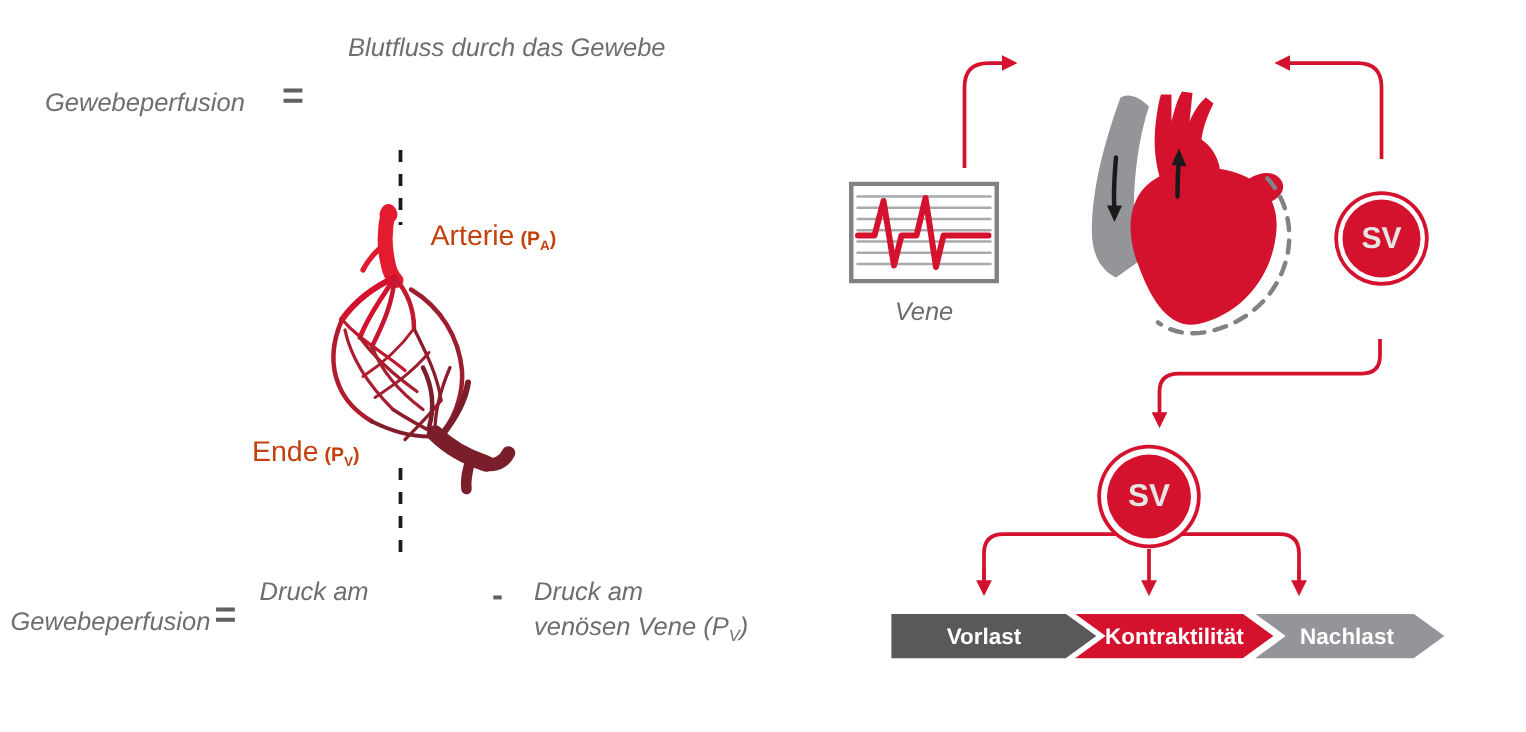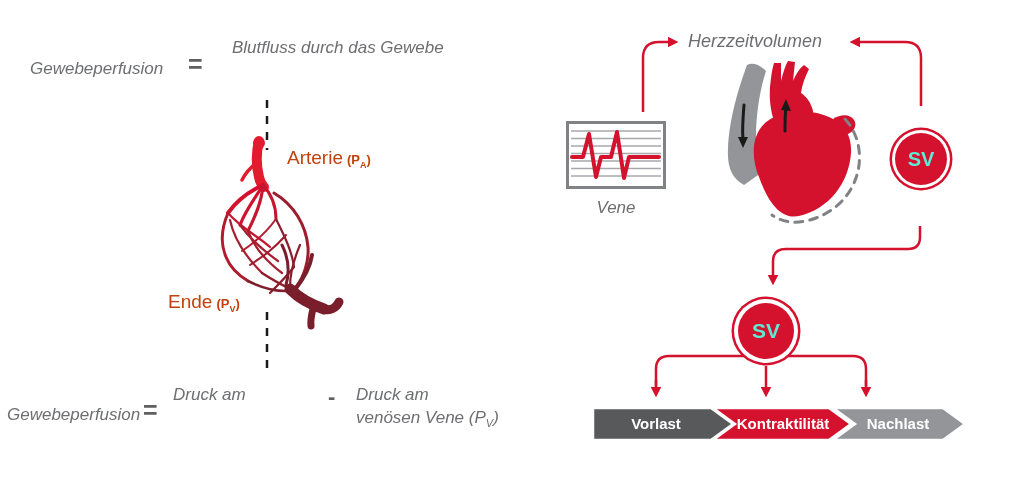--- a/index.html
+++ b/index.html
@@ -9,36 +9,36 @@
   }
   .abs{position:absolute;}
   .gtext{color:#6d6e71;font-style:italic;font-size:17px;line-height:23px;}
   .eqsign{color:#5f6062;font-weight:800;font-size:25px;font-style:normal;}
   .minussign{color:#5f6062;font-weight:800;font-size:22px;font-style:normal;}
   .vessel-label{color:#c2410c;font-size:19px;font-style:normal;white-space:nowrap;}
   .vessel-label .ppar{font-size:13px;font-weight:700;margin-left:4px;}
   .vessel-label sub{font-size:9px;font-weight:700;}
   .formula sub{font-size:11px;}
   .sv-circle{
-    border-radius:50%;background:#d4122e;color:#5eead4;display:flex;align-items:center;justify-content:center;
+    border-radius:50%;background:#d4122e;color:#e5e5e5;display:flex;align-items:center;justify-content:center;
     font-weight:700;z-index:5;
     box-shadow:0 0 0 3px #ffffff,0 0 0 5.5px #d4122e;
   }
   .centered{text-align:center;}
   svg{display:block;}
   .chevlabel{font-family:"Liberation Sans",sans-serif;font-weight:700;font-size:15px;fill:#ffffff;}
 </style>
 </head>
 <body>
 
 <div id="canvas">
 
   <div class="abs gtext" style="left:30px;top:57px;">Gewebeperfusion</div>
   <div class="abs eqsign" style="left:188px;top:50px;">=</div>
-  <div class="abs gtext" style="left:232px;top:36px;">
+  <div class="abs gtext" style="left:232px;top:20px;">
     <div>Blutfluss durch das Gewebe</div>
   </div>
 
   <div class="abs vessel-label" style="left:287px;top:147px;">
     <span>Arterie</span><span class="ppar"><span>(P</span><sub>A</sub><span>)</span></span>
   </div>
   <div class="abs vessel-label" style="left:168px;top:291px;">
     <span>Ende</span><span class="ppar"><span>(P</span><sub>V</sub><span>)</span></span>
   </div>
 
@@ -81,21 +81,20 @@
   <div class="abs eqsign" style="left:143px;top:396px;">=</div>
   <div class="abs gtext formula" style="left:173px;top:383px;">
     <div>Druck am</div>
   </div>
   <div class="abs minussign" style="left:328px;top:384px;">-</div>
   <div class="abs gtext formula" style="left:356px;top:383px;">
     <div>Druck am</div>
     <div><span>venösen Vene (P</span><sub>V</sub><span>)</span></div>
   </div>
 
-  <div class="abs gtext centered" style="left:688px;top:30px;font-size:18px;">Herzzeitvolumen</div>
 
   <svg class="abs" style="left:566px;top:121px;" width="100" height="68" viewBox="0 0 100 68">
     <rect x="1.5" y="1.5" width="97" height="65" fill="#ffffff" stroke="#808285" stroke-width="3"></rect>
     <g stroke="#a7a9ac" stroke-width="1.6">
       <line x1="5" y1="10" x2="95" y2="10"></line>
         <line x1="5" y1="17.5" x2="95" y2="17.5"></line>
       <line x1="5" y1="25" x2="95" y2="25"></line>
         <line x1="5" y1="32.5" x2="95" y2="32.5"></line>
       <line x1="5" y1="40" x2="95" y2="40"></line>
         <line x1="5" y1="47.5" x2="95" y2="47.5"></line>

